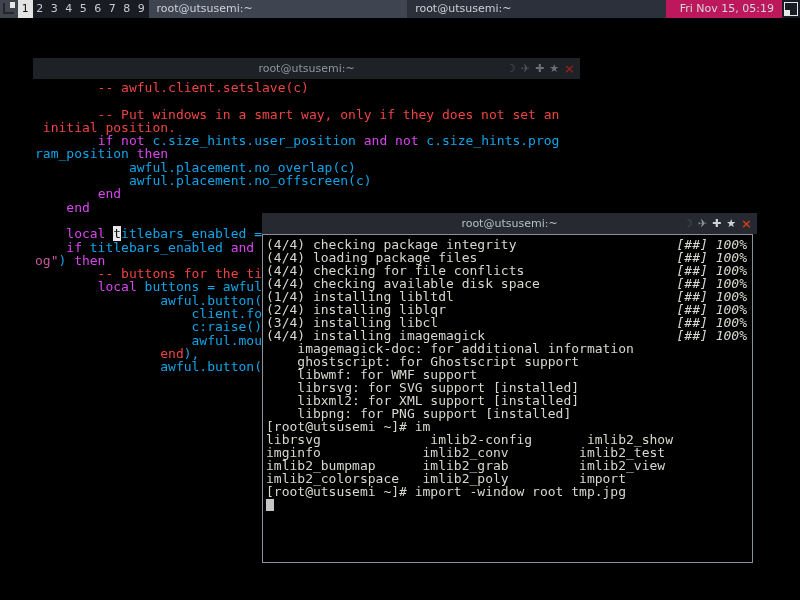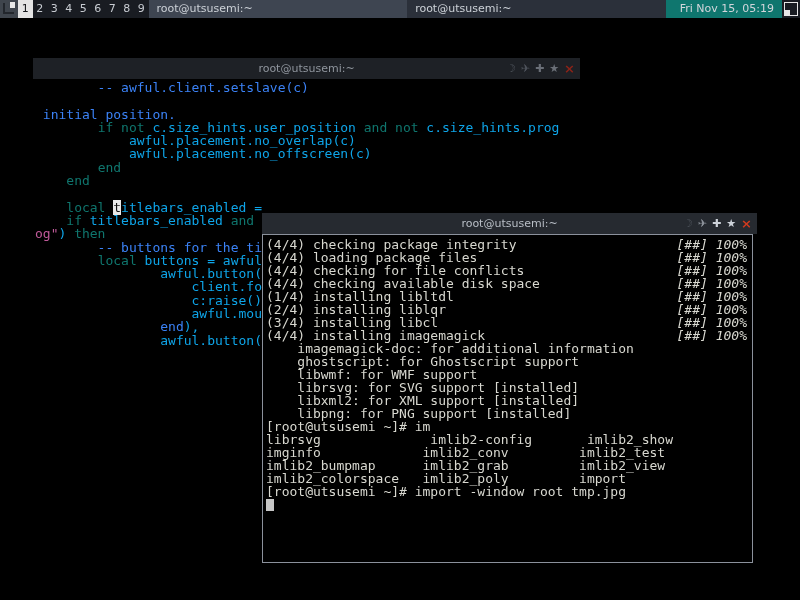--- a/index.html
+++ b/index.html
@@ -14,21 +14,21 @@
             border-left:2px solid #22262c;border-bottom:2px solid #22262c;}
   .logo .l2{position:absolute;right:3px;top:2px;width:5px;height:6px;background:#e8e8e8;}
   .taglist{display:flex;flex:0 0 auto;}
   .tag{width:14.5px;text-align:center;line-height:18px;color:#c8ccd2;}
   .tag.sel{background:#e4e4e4;color:#15171b;}
   .tasklist{flex:1 1 auto;display:flex;min-width:0;}
   .task{flex:1 1 0;line-height:18px;padding:0 8px;white-space:nowrap;overflow:hidden;
         color:#ccd1d7;}
   .task.t1{background:#3e4551;}
   .task.t2{background:#2b303a;}
-  .clock{flex:0 0 auto;line-height:18px;padding:0 8px 0 14px;color:#d2d6db;background:#0f766e;}
+  .clock{flex:0 0 auto;line-height:18px;padding:0 8px 0 14px;color:#d2d6db;background:#be185d;}
   .layouticon{flex:0 0 auto;width:18px;height:18px;position:relative;}
   .layouticon .box{position:absolute;left:2px;top:2px;width:12px;height:12px;
                    border:1px solid #e6e6e6;}
   .layouticon .sq{position:absolute;left:2px;bottom:2px;width:6px;height:6px;background:#e6e6e6;}
 
   
   .win{position:absolute;background:#000;}
   .titlebar{position:relative;height:21px;line-height:21px;font-size:11px;text-align:center;}
   .tb1{background:#1e2126;color:#8f959d;}
   .tb2{background:#262a30;color:#b8bec6;}
@@ -43,22 +43,22 @@
   .tbtn.close-bright{color:#cf3a1e;font-weight:bold;font-size:13px;}
 
   .term{font-family:"DejaVu Sans Mono","Liberation Mono",monospace;font-size:13px;
         background:#000;color:#d8d8d0;}
 
   
   .win1{left:33px;top:58px;width:547px;height:505px;}
   .vcontent{padding:2px 0 0 2px;overflow:hidden;height:480px;}
   .vline{white-space:pre;line-height:13.3px;height:13.3px;}
   .fg{color:#0ea5e9;}
-  .com{color:#3b82f6;}
-  .kw{color:#0f766e;}
+  .com{color:#ef4444;}
+  .kw{color:#d946ef;}
   .str{color:#c05a9a;}
   .cur{background:#e8e8e8;color:#101010;}
 
   
   .win2{left:262px;top:213px;width:495px;height:353px;}
   .scontentwrap{width:489px;height:327px;border:1px solid #8b919c;background:#000;overflow:hidden;}
   .scontent{padding:3px 0 0 3px;}
   .sline{white-space:pre;line-height:13px;height:13px;display:flex;}
   .sline .r{margin-left:auto;padding-right:5px;font-style:italic;}
   .blockcur{display:inline-block;width:8px;height:12px;background:#c6c6c6;margin-top:1px;}
@@ -100,22 +100,24 @@
         <span class="tbtn dim">☽</span>
         <span class="tbtn dim">✈</span>
         <span class="tbtn dim2">✚</span>
         <span class="tbtn dim2">★</span>
         <span class="tbtn close-dim">×</span>
       </span>
   </div>
   <div class="term vcontent" id="w1-content">
       <div class="vline"><span class="com">        -- awful.client.setslave(c)</span></div>
       <div class="vline">&nbsp;</div>
+      <div class="vline"><span class="com">        -- Put windows in a smart way, only if they does not set an</span></div>
       <div class="vline"><span class="com"> initial position.</span></div>
       <div class="vline"><span class="fg">        </span><span class="kw">if</span><span class="fg"> </span><span class="kw">not</span><span class="fg"> c.size_hints.user_position </span><span class="kw">and</span><span class="fg"> </span><span class="kw">not</span><span class="fg"> c.size_hints.prog</span></div>
+      <div class="vline"><span class="fg">ram_position </span><span class="kw">then</span></div>
       <div class="vline"><span class="fg">            awful.placement.no_overlap(c)</span></div>
       <div class="vline"><span class="fg">            awful.placement.no_offscreen(c)</span></div>
       <div class="vline"><span class="fg">        </span><span class="kw">end</span></div>
       <div class="vline"><span class="fg">    </span><span class="kw">end</span></div>
       <div class="vline">&nbsp;</div>
       <div class="vline"><span class="fg">    </span><span class="kw">local</span><span class="fg"> </span><span class="cur">t</span><span class="fg">itlebars_enabled = </span></div>
       <div class="vline"><span class="fg">    </span><span class="kw">if</span><span class="fg"> titlebars_enabled </span><span class="kw">and</span><span class="fg"> </span></div>
       <div class="vline"><span class="str">og"</span><span class="fg">) </span><span class="kw">then</span></div>
       <div class="vline"><span class="com">        -- buttons for the ti</span></div>
       <div class="vline"><span class="fg">        </span><span class="kw">local</span><span class="fg"> buttons = awful</span></div>

